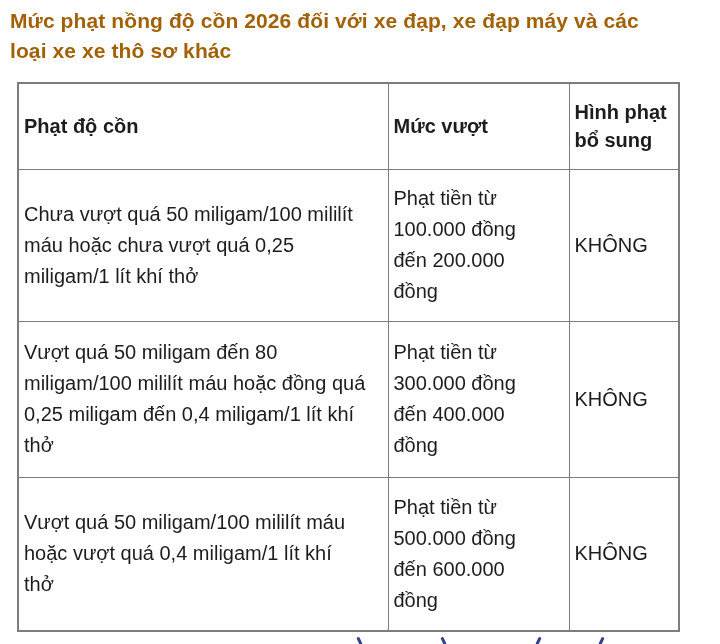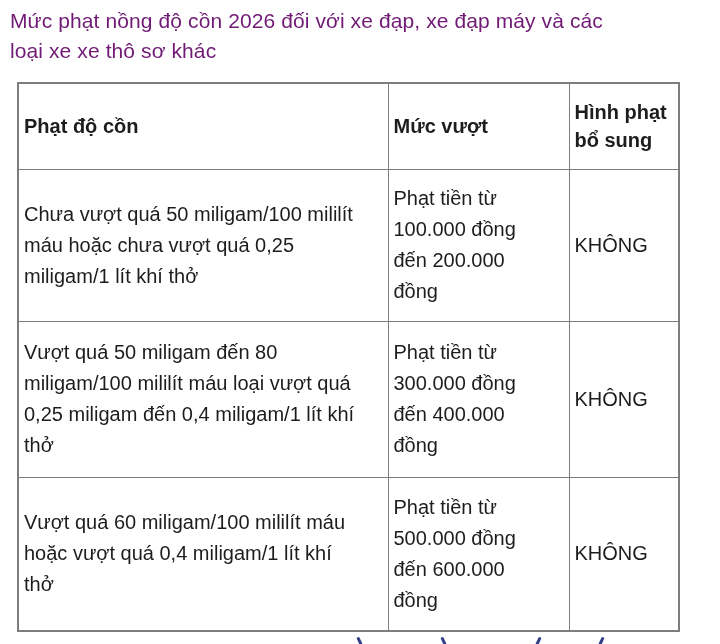--- a/index.html
+++ b/index.html
@@ -11,23 +11,23 @@
     width: 720px;
     height: 644px;
     background: #ffffff;
     overflow: hidden;
     position: relative;
     font-family: "Liberation Sans", sans-serif;
   }
   .title {
     margin: 6px 10px 0 10px;
     font-size: 21px;
-    font-weight: normal;
+    font-weight: bold;
     line-height: 30px;
-    color: #701a75;
+    color: #a16207;
     letter-spacing: 0.1px;
   }
   .title-line { display: block; }
 
   table.fine-table {
     border-collapse: collapse;
     table-layout: fixed;
     margin: 16px 0 0 17px;
     border: 2px solid #7d7d7d;
   }
@@ -107,35 +107,35 @@
             <span class="line">Phạt tiền từ</span>
             <span class="line">100.000 đồng</span>
             <span class="line">đến 200.000</span>
             <span class="line">đồng</span>
           </td>
         <td>KHÔNG</td>
       </tr>
       <tr class="body-row-1">
         <td>
             <span class="line">Vượt quá 50 miligam đến 80</span>
-            <span class="line">miligam/100 mililít máu loại vượt quá</span>
+            <span class="line">miligam/100 mililít máu hoặc đồng quá</span>
             <span class="line">0,25 miligam đến 0,4 miligam/1 lít khí</span>
             <span class="line">thở</span>
           </td>
         <td>
             <span class="line">Phạt tiền từ</span>
             <span class="line">300.000 đồng</span>
             <span class="line">đến 400.000</span>
             <span class="line">đồng</span>
           </td>
         <td>KHÔNG</td>
       </tr>
       <tr class="body-row-2">
         <td>
-            <span class="line">Vượt quá 60 miligam/100 mililít máu</span>
+            <span class="line">Vượt quá 50 miligam/100 mililít máu</span>
             <span class="line">hoặc vượt quá 0,4 miligam/1 lít khí</span>
             <span class="line">thở</span>
           </td>
         <td>
             <span class="line">Phạt tiền từ</span>
             <span class="line">500.000 đồng</span>
             <span class="line">đến 600.000</span>
             <span class="line">đồng</span>
           </td>
         <td>KHÔNG</td>

